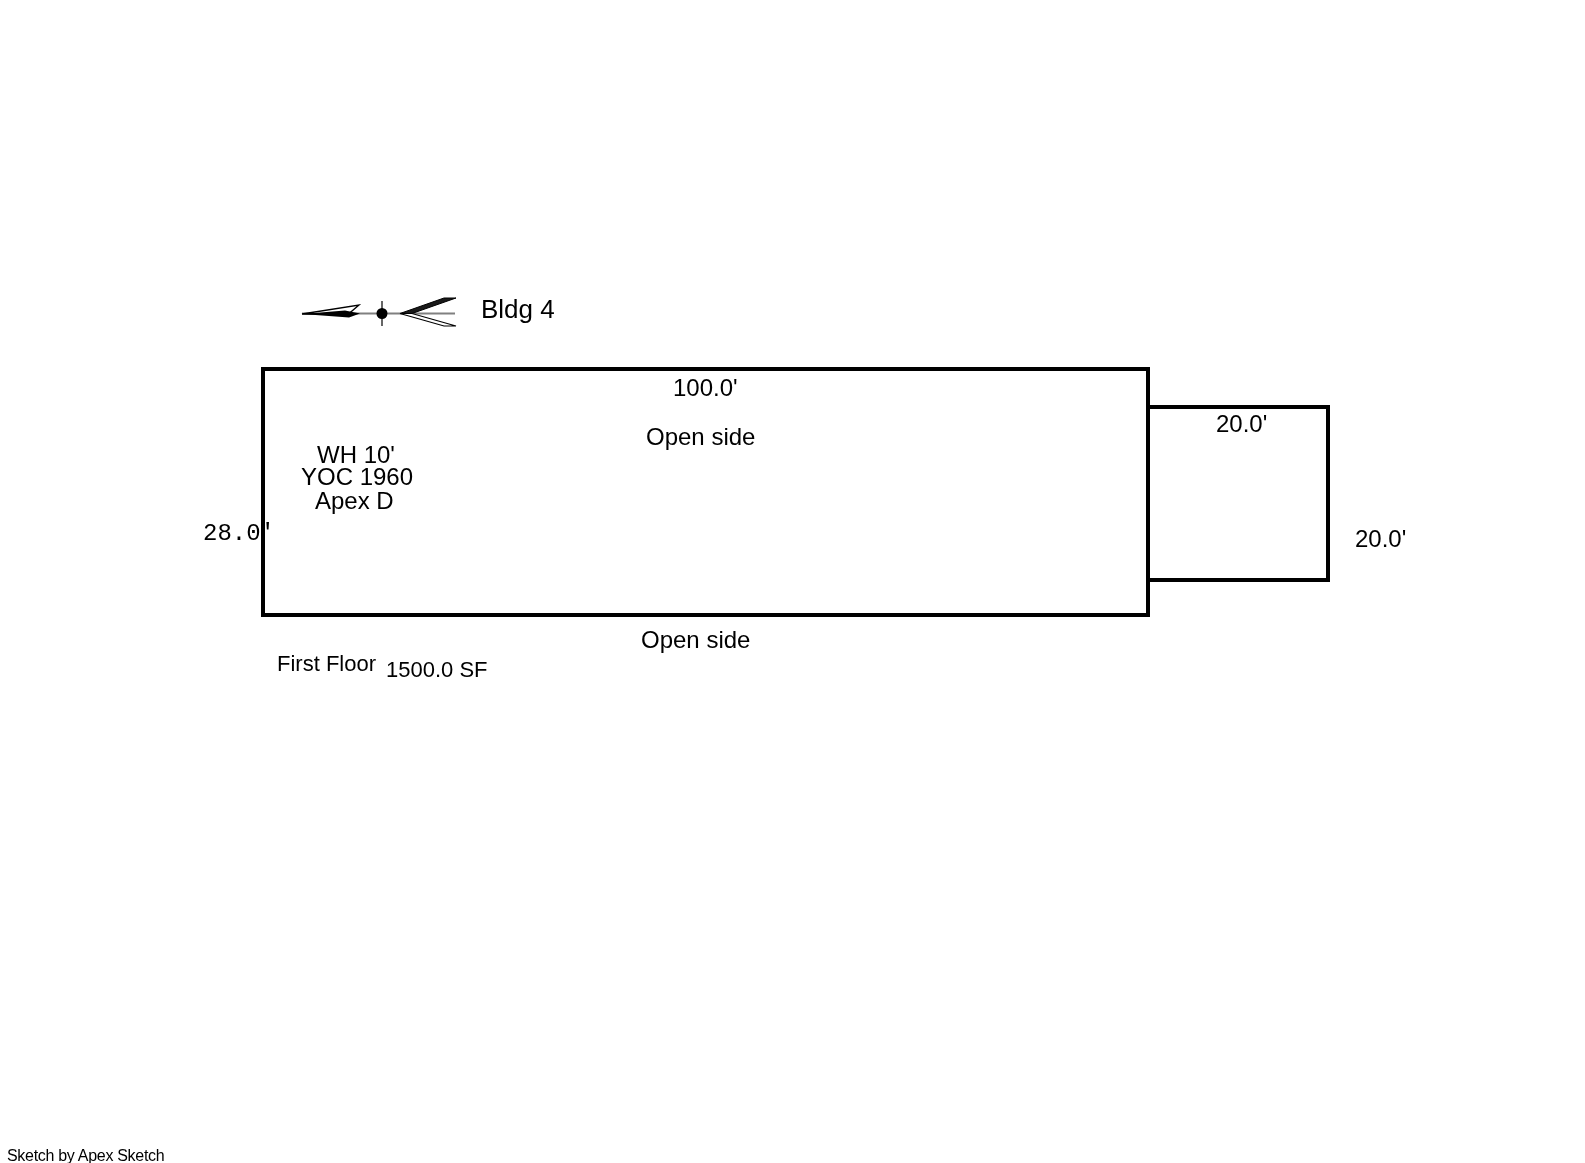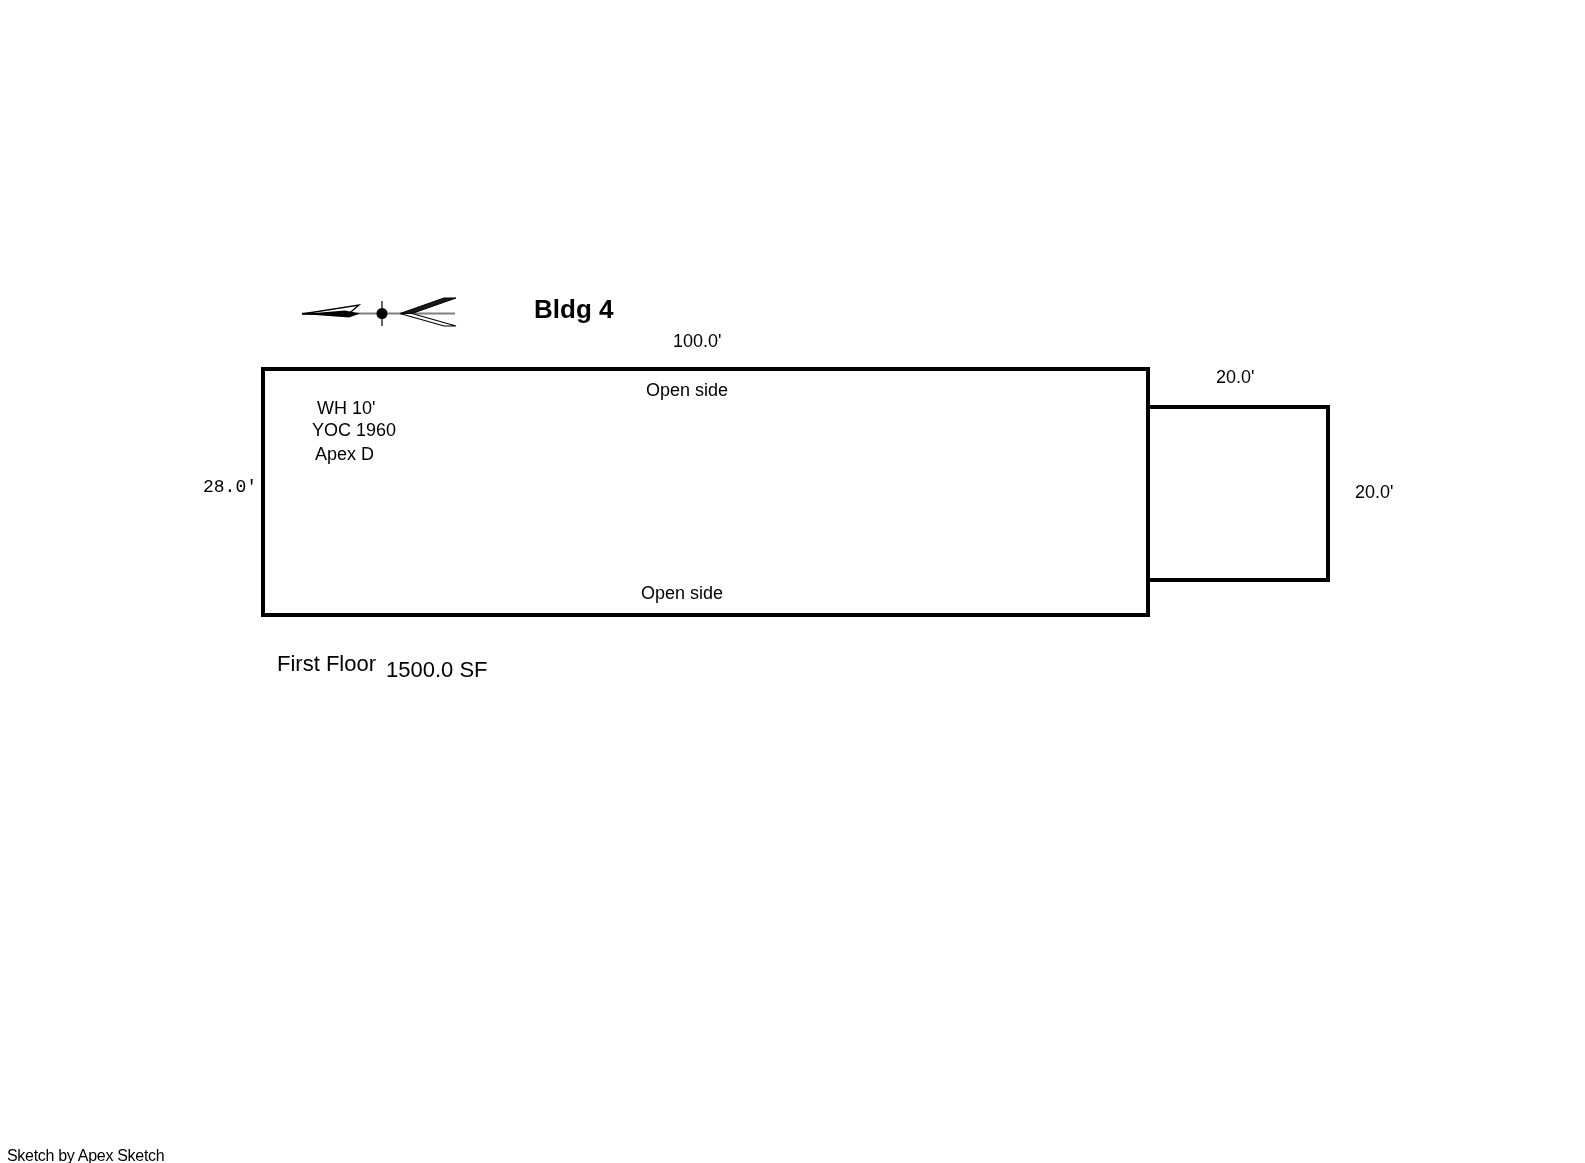--- a/index.html
+++ b/index.html
@@ -18,21 +18,21 @@
   .canvas {
     position: absolute;
     inset: 0;
   }
   .t {
     position: absolute;
     white-space: nowrap;
     line-height: 1.12;
     color: #000;
   }
-  .fs20 { font-size: 18px; }
+  .fs20 { font-size: 24px; margin-top: 44px; }
   .fs22 { font-size: 22px; text-align: center; }
   .fs26 { font-size: 26px; }
   .fs12 { font-size: 16px; }
 
   .outline {
     position: absolute;
     background: #ffffff;
   }
   .main-outline {
     left: 261px;
@@ -52,25 +52,25 @@
 
   .north-arrow {
     position: absolute;
     left: 295px;
     top: 293px;
     width: 165px;
     height: 40px;
   }
 
   
-  .title-label      { left: 534px;  top: 295px; font-weight: bold; }
+  .title-label      { left: 481px;  top: 295px; }
   .dim-top-main     { left: 673px;  top: 331px; }
   .open-side-top    { left: 646px;  top: 380px; }
   .note-line-0      { left: 317px;  top: 398px; }
-  .note-line-1      { left: 312px;  top: 420px; }
+  .note-line-1      { left: 301px;  top: 420px; }
   .note-line-2      { left: 315px;  top: 444px; }
   .dim-left-main    { left: 203px;  top: 477px; font-family: Liberation Mono, monospace; }
   .dim-top-ext      { left: 1216px; top: 367px; }
   .dim-right-ext    { left: 1355px; top: 482px; }
   .open-side-bottom { left: 641px;  top: 583px; }
   .floor-label      { left: 277px;  top: 652px; }
   .area-label       { left: 386px;  top: 658px; }
   .credit-label     { left: 7px;    top: 1147px; letter-spacing: -0.3px; }
 </style>
 </head>

